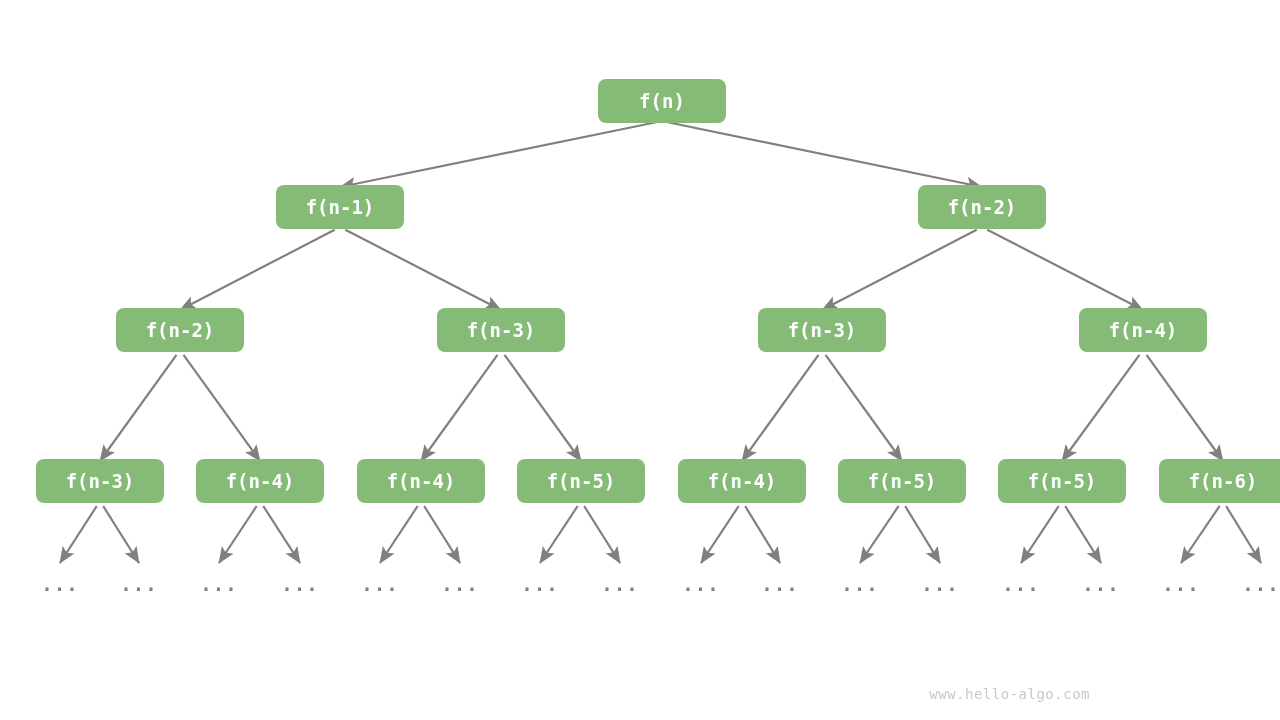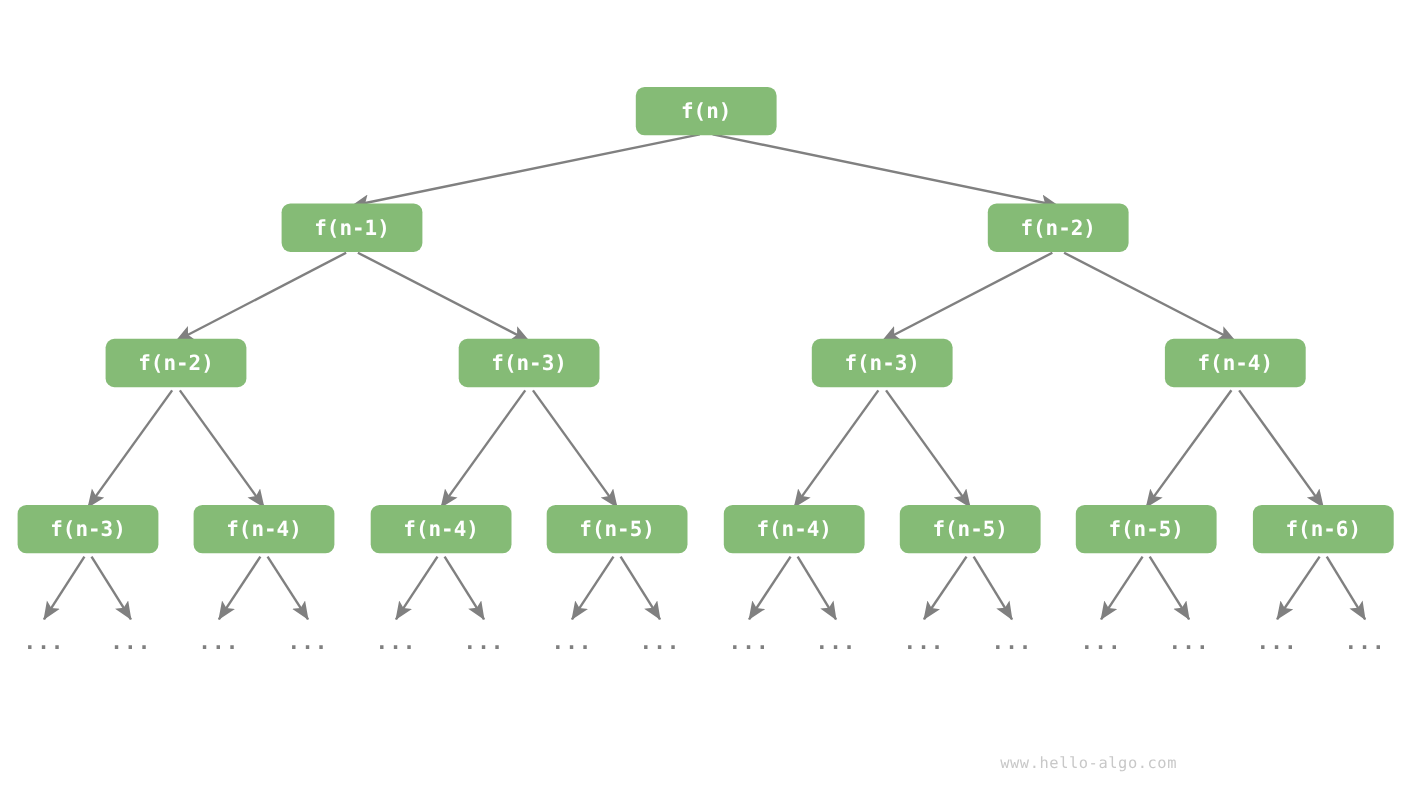--- a/index.html
+++ b/index.html
@@ -11,20 +11,21 @@
     width: 1280px;
     height: 720px;
     font-family: "DejaVu Sans Mono", monospace;
     overflow: hidden;
   }
   #canvas {
     position: relative;
     width: 1092px;
     height: 720px;
     background: #ffffff;
+    margin-left: 20px;
   }
   #tree-svg {
     position: absolute;
     left: 0;
     top: 0;
     width: 1280px;
     height: 720px;
   }
   .edge-line {
     stroke: #808080;

